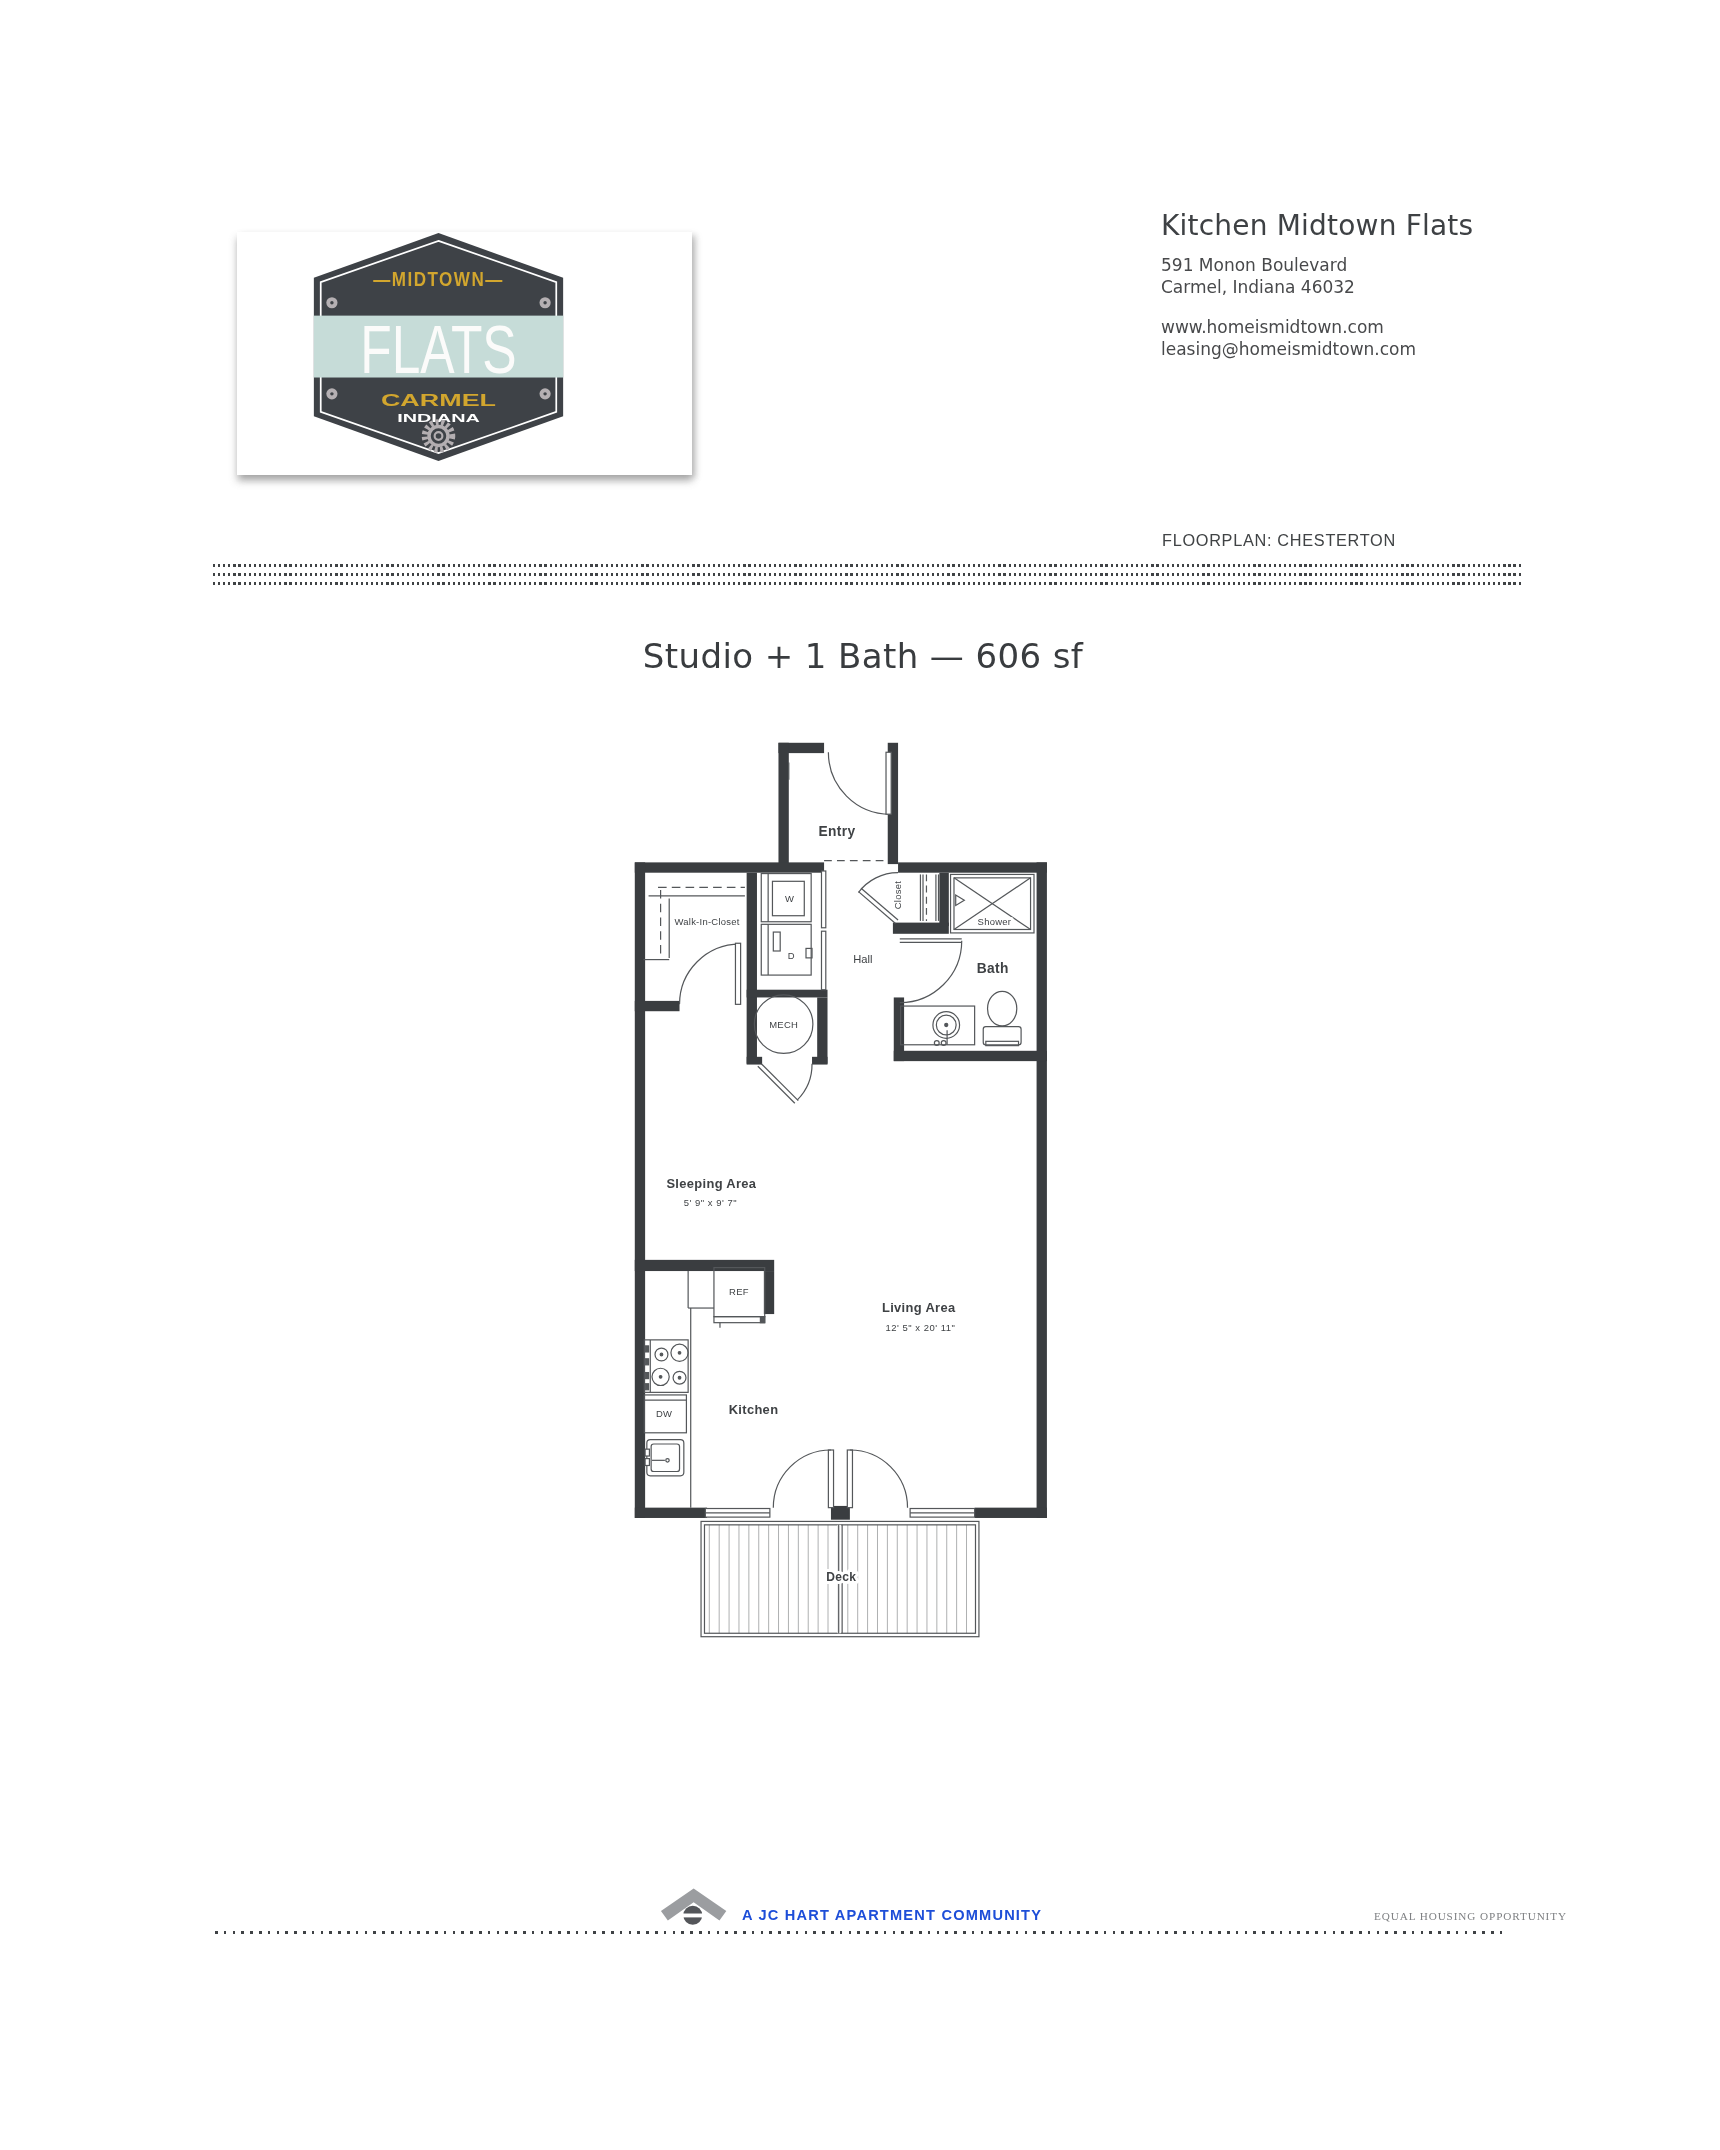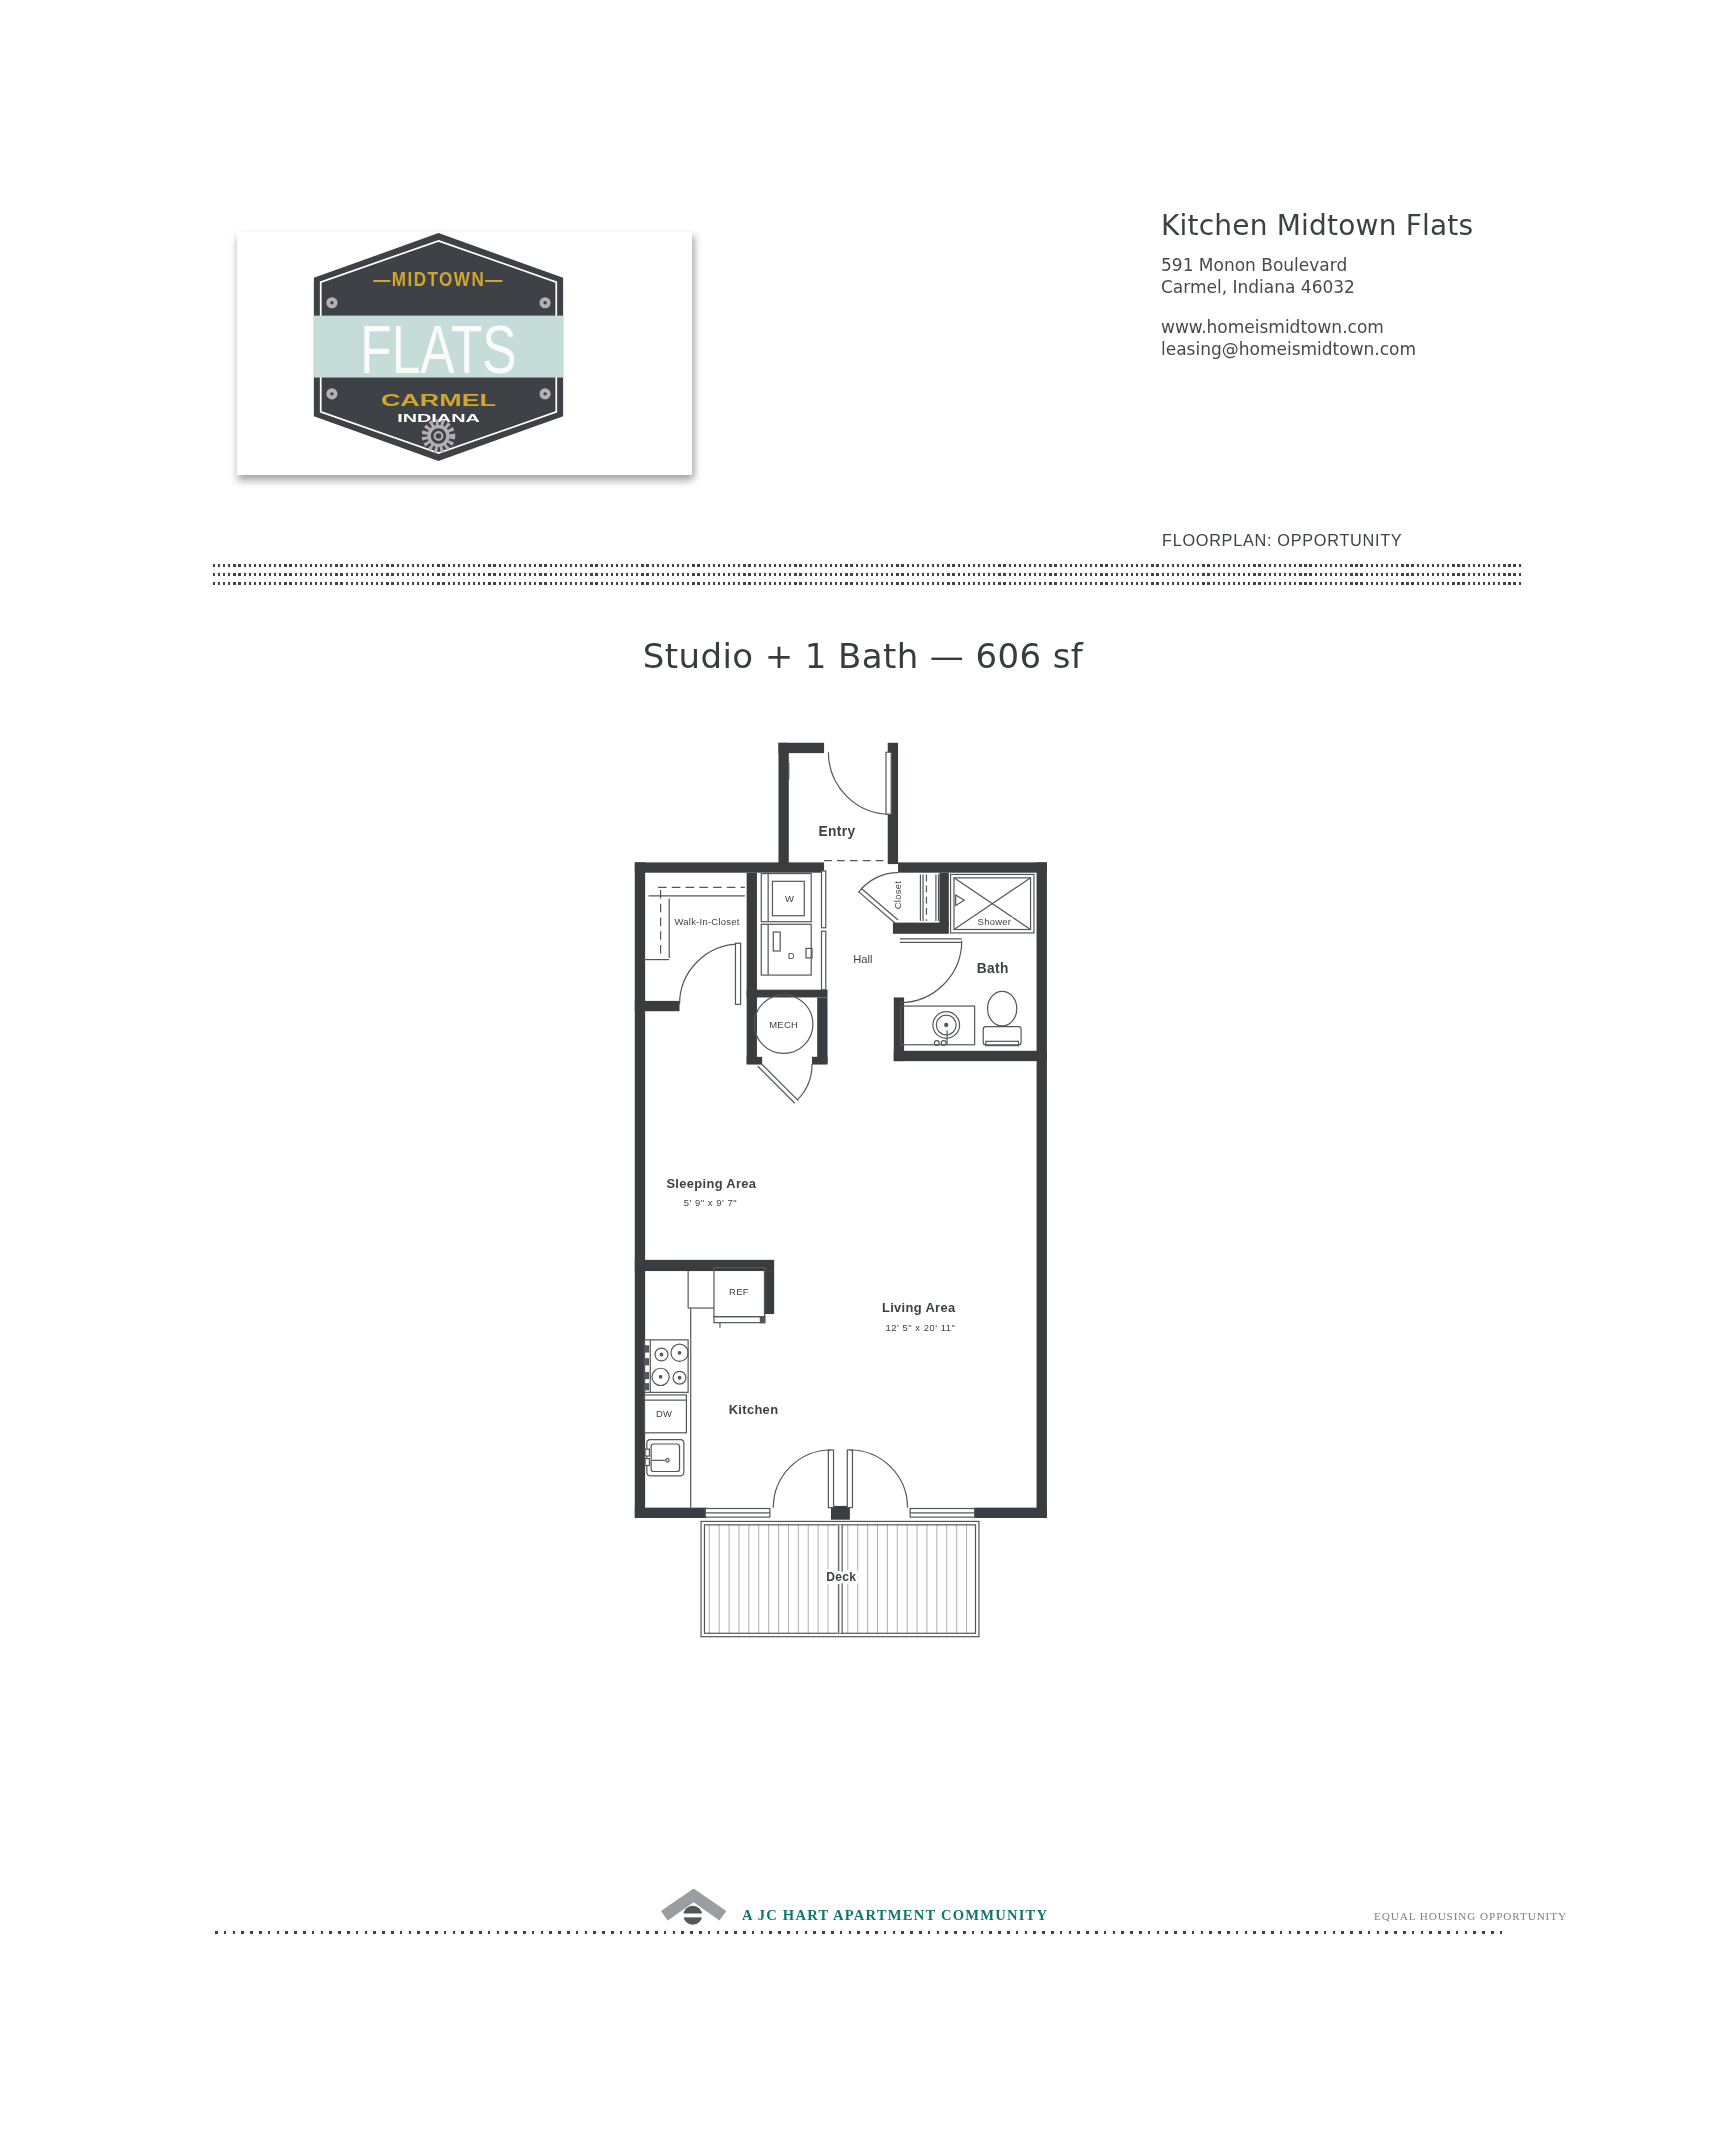--- a/index.html
+++ b/index.html
@@ -48,22 +48,22 @@
     fill:#3f4245;text-anchor:middle;
   }
   .halo{paint-order:stroke;stroke:#ffffff;stroke-width:7px;stroke-linejoin:round;}
   .room{font-size:16px;font-weight:600;letter-spacing:.4px;}
   .small{font-size:11px;letter-spacing:.3px;}
   .dim{font-size:11px;letter-spacing:.6px;fill:#4a4d50;}
   
   .footer-logo{position:absolute;left:659px;top:1886px;}
   .community-text{
     position:absolute;left:742px;top:1907px;
-    font-family:Liberation Serif, serif;
-    font-size:14.6px;font-weight:bold;letter-spacing:1.2px;color:#0f766e;
+    font-family:Liberation Sans, sans-serif;
+    font-size:14.6px;font-weight:bold;letter-spacing:1.2px;color:#1d4ed8;
   }
   .eho-text{
     position:absolute;left:1374px;top:1910px;
     font-family:Liberation Serif, serif;
     font-size:11.2px;letter-spacing:0.9px;color:#7e8083;text-align:center;
   }
 </style>
 </head>
 <body>
 
@@ -101,21 +101,21 @@
     <div class="addr">
       <div>591 Monon Boulevard</div>
       <div>Carmel, Indiana 46032</div>
     </div>
     <div class="contact">
       <div>www.homeismidtown.com</div>
       <div>leasing@homeismidtown.com</div>
     </div>
   </div>
 
-  <div class="floorplan-label">FLOORPLAN: OPPORTUNITY</div>
+  <div class="floorplan-label">FLOORPLAN: CHESTERTON</div>
 
   <div>
     <div class="dotrow" style="top:564px;"></div>
     <div class="dotrow" style="top:573px;"></div>
     <div class="dotrow" style="top:582px;"></div>
   </div>
 
   <div class="plan-title">Studio + 1 Bath — 606 sf</div>
 
   <svg class="plan-svg" width="482" height="955" viewBox="700 840 560 1110">

